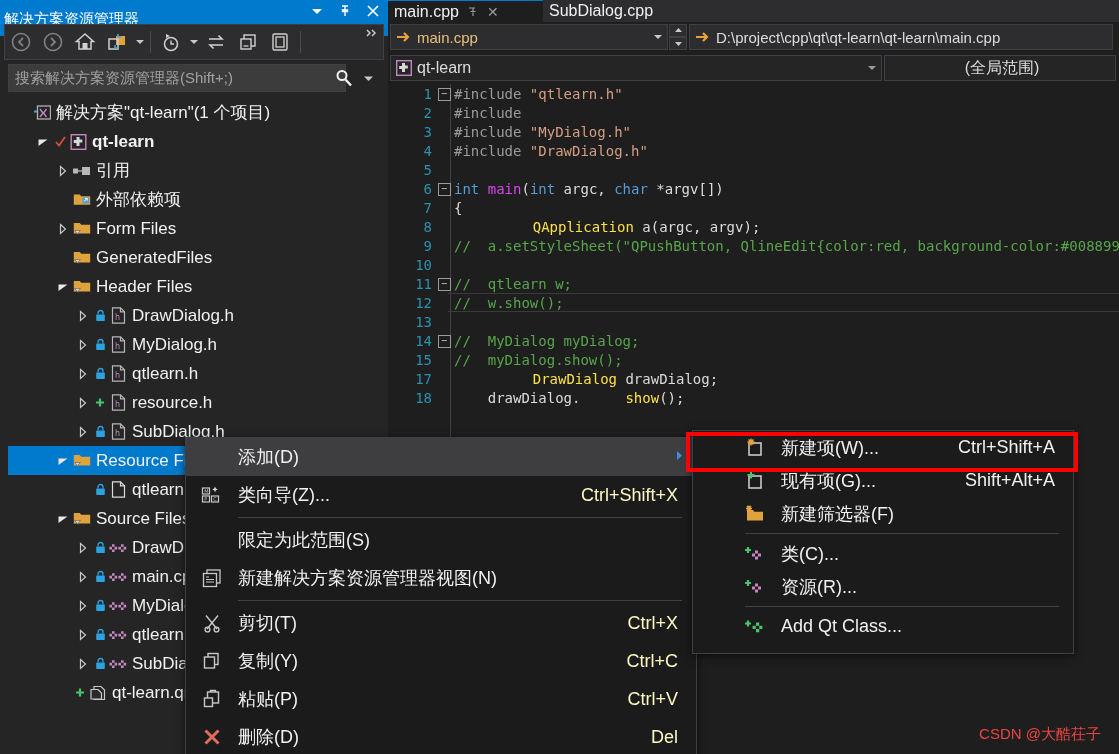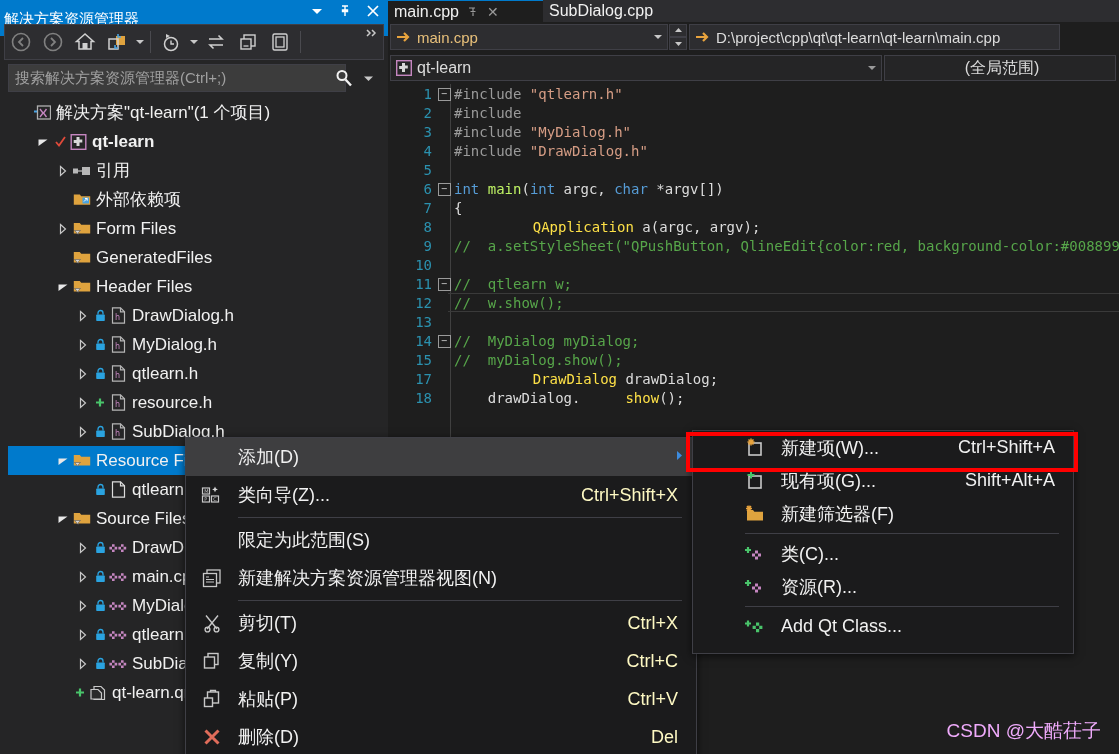--- a/index.html
+++ b/index.html
@@ -85,27 +85,27 @@
   .code{position:absolute;left:0;top:84px;width:731px;height:670px;background:#1e1e1e;overflow:hidden;
         font-family:"DejaVu Sans Mono","Liberation Mono",monospace;}
   .cline{position:relative;height:19px;display:flex;align-items:center;white-space:nowrap;}
   .lnum{width:44px;text-align:right;color:#2b91af;font-size:14px;flex:none;padding-right:4px;}
   .fold{width:16px;text-align:center;color:#9a9a9a;font-size:11px;flex:none;}
   .ctxt{font-size:14px;color:#dcdcdc;padding-left:2px;}
   .c-pre{color:#9b9b9b;}
   .c-str{color:#d69d85;}
   .c-kw{color:#569cd6;}
   .c-cm{color:#57a64a;}
-  .c-mag{color:#bef264;}
+  .c-mag{color:#d946ef;}
   .c-yel{color:#fde047;margin-left:45px;}
   .c-pun{color:#dcdcdc;}
   .guide{position:absolute;left:62px;top:0;width:1px;height:100%;background:#404040;}
   .hl-line{position:absolute;left:60px;right:0;height:19px;border-top:1px solid #3a3a3a;border-bottom:1px solid #3a3a3a;box-sizing:border-box;}
 
-  .watermark{position:absolute;right:18px;bottom:10px;color:#f0abfc;font-size:19px;white-space:nowrap;}
+  .watermark{position:absolute;right:18px;bottom:10px;color:#ef4444;font-size:15px;white-space:nowrap;}
 
   
   .ctxmenu{
     position:absolute;left:185px;top:437px;width:512px;height:373px;
     background:#1b1b1c;border:1px solid #3f3f46;box-sizing:border-box;
     box-shadow:0 2px 8px rgba(0,0,0,.6);
   }
   .mi{position:relative;height:38px;display:flex;align-items:center;}
   .mi.hi{background:#3e3e40;}
   .mi-ico{width:52px;height:38px;display:flex;align-items:center;justify-content:center;flex:none;}
@@ -223,21 +223,21 @@
       </div>
       <div class="tb-sep"></div>
       <div class="tb-overflow">
         <svg width="14" height="10" viewBox="0 0 14 10">
             <path d="M2 1l3 3-3 3M7 1l3 3-3 3" fill="none" stroke="#c8c8c8" stroke-width="1.5"></path>
           </svg>
       </div>
     </div>
 
     <div class="se-search">
-      <span class="se-search-ph">搜索解决方案资源管理器(Ctrl+;)</span>
+      <span class="se-search-ph">搜索解决方案资源管理器(Shift+;)</span>
     </div>
     <div class="se-search-icon">
       <svg width="20" height="20" viewBox="0 0 20 20">
           <circle cx="8" cy="7.5" r="4.5" fill="none" stroke="#f1f1f1" stroke-width="2"></circle>
           <path d="M11.5 11.5L17 17.5" stroke="#f1f1f1" stroke-width="2.4"></path>
         </svg>
     </div>
     <div class="se-search-drop">
       <svg width="11" height="11" viewBox="0 0 11 11">
           <path d="M1 3.5l4.5 4.5L10 3.5z" fill="#c8c8c8"></path>
@@ -662,21 +662,21 @@
             <svg width="7" height="5" viewBox="0 0 7 5">
               <path d="M3.5 0L7 4H0z" fill="#c8c8c8"></path>
             </svg>
           </div>
         <div>
             <svg width="7" height="5" viewBox="0 0 7 5">
               <path d="M3.5 5L0 1h7z" fill="#c8c8c8"></path>
             </svg>
           </div>
       </div>
-      <div class="nav-box" style="width:371px;">
+      <div class="nav-box" style="width:424px;">
         <span class="nav-ico">
           <svg width="16" height="14" viewBox="0 0 16 14">
               <path d="M1 7h10M8 3l4 4-4 4" fill="none" stroke="#e8a33d" stroke-width="2.2"></path>
             </svg>
         </span>
         <span class="nav-txt white">D:\project\cpp\qt\qt-learn\qt-learn\main.cpp</span>
       </div>
     </div>
 
     <div class="scopebar">

